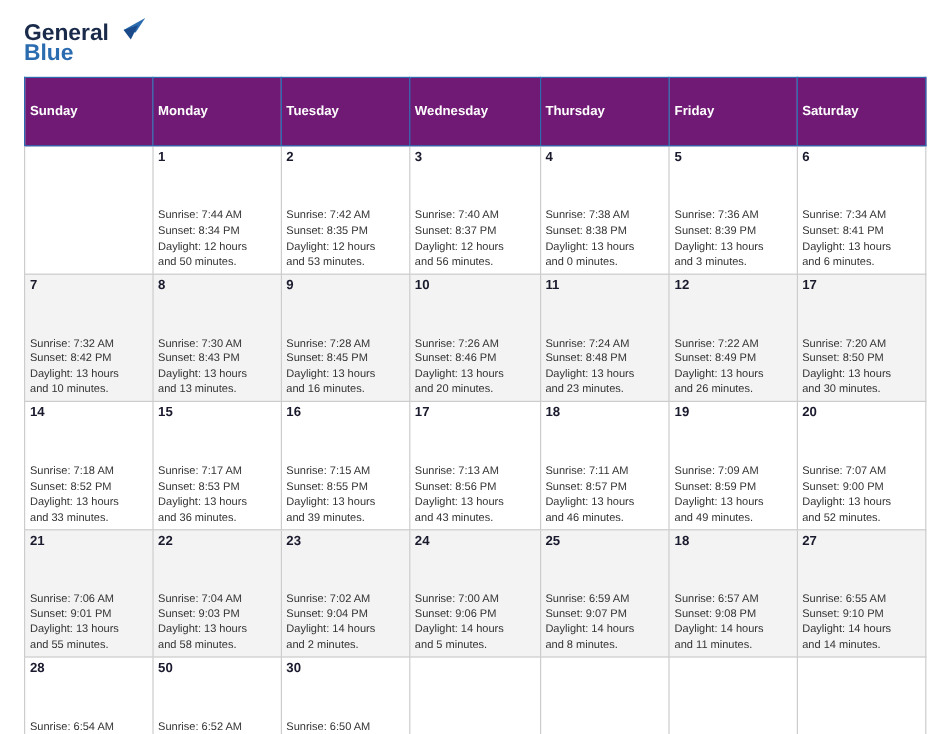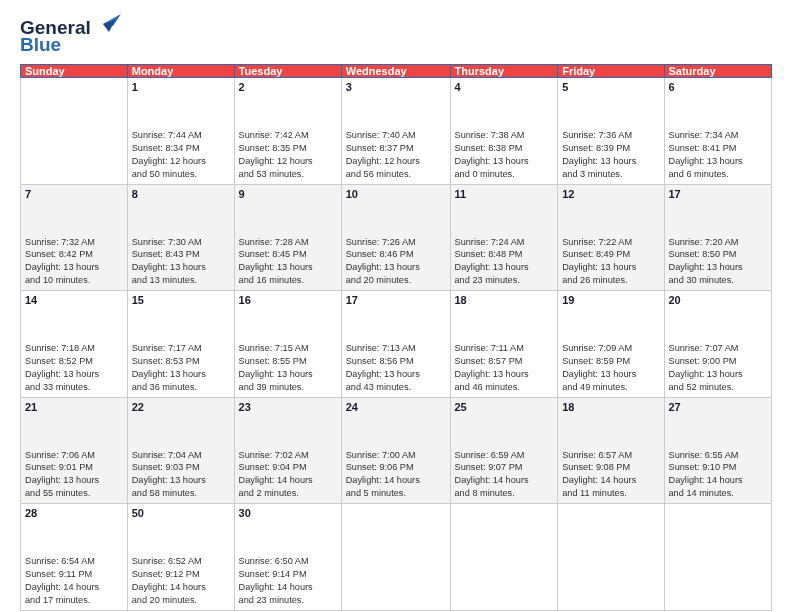--- a/index.html
+++ b/index.html
@@ -38,23 +38,23 @@
       font-size: 14px;
       color: #555;
       margin-top: 2px;
     }
     .calendar {
       width: 100%;
       border-collapse: collapse;
       font-size: 10px;
     }
     .calendar th {
-      background: #ef4444;
+      background: #701a75;
       color: #fff;
-      padding: 0 4px;
+      padding: 22px 4px;
       text-align: left;
       font-size: 11px;
       font-weight: bold;
       border: 1px solid #2b6cb0;
     }
     .calendar td {
       border: 1px solid #ccc;
       vertical-align: top;
       padding: 3px 4px;
       width: 113px;
@@ -80,21 +80,21 @@
       background: #f3f3f3;
     }
   </style>
 </head>
 <body>
 
 <div class="page">
   <div class="header">
     <div class="logo">
       <div>
-        <div style="display:flex;gap:2px;">
+        <div style="display:flex;align-items:center;gap:2px;">
           <div style="font-size:19px;font-weight:bold;color:#1a2a4a;line-height:1.0;">
             <span style="color:#1a2a4a;">General</span>
           </div>
           <svg width="26" height="22" viewBox="0 0 26 22" style="margin-left:2px;margin-top:-4px;">
             <polygon points="8,10 26,0 18,12" fill="#2b6cb0"></polygon>
             <polygon points="8,10 20,6 14,18" fill="#1a4a8a"></polygon>
           </svg>
         </div>
         <div style="font-size:19px;font-weight:bold;color:#2b6cb0;line-height:1.0;margin-top:-2px;">Blue</div>
       </div>

